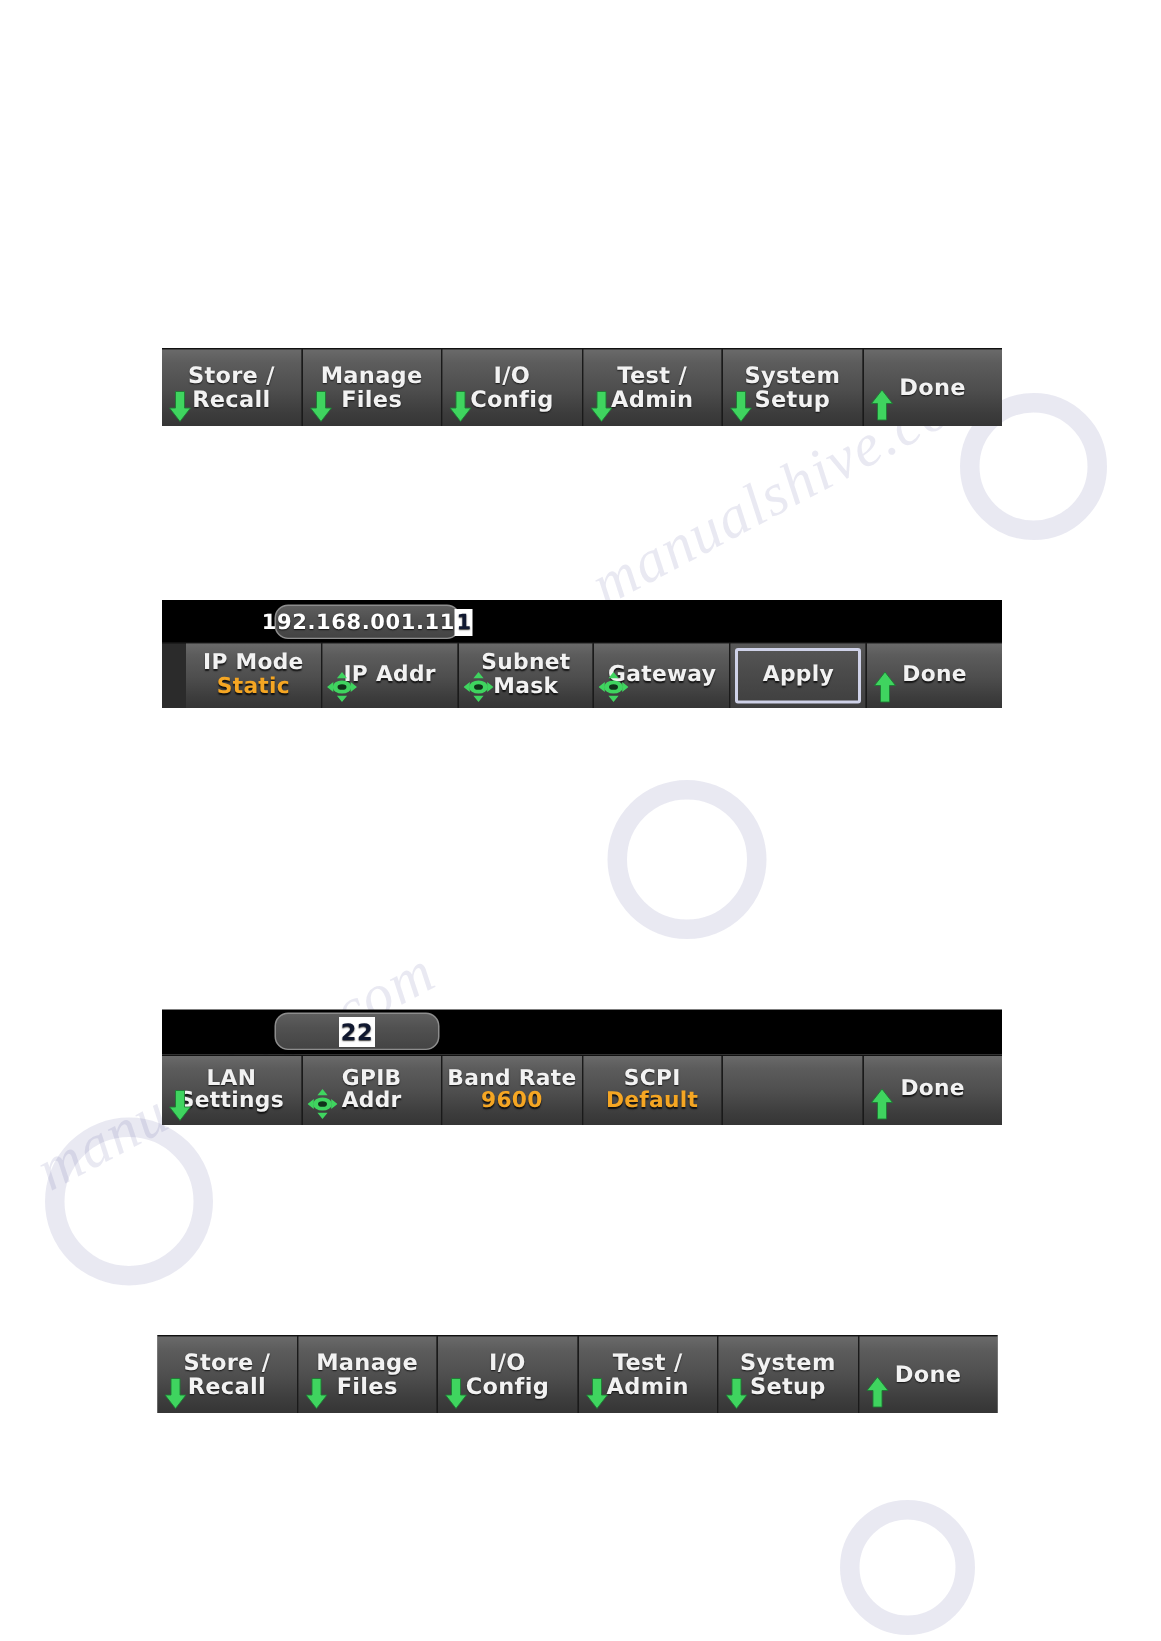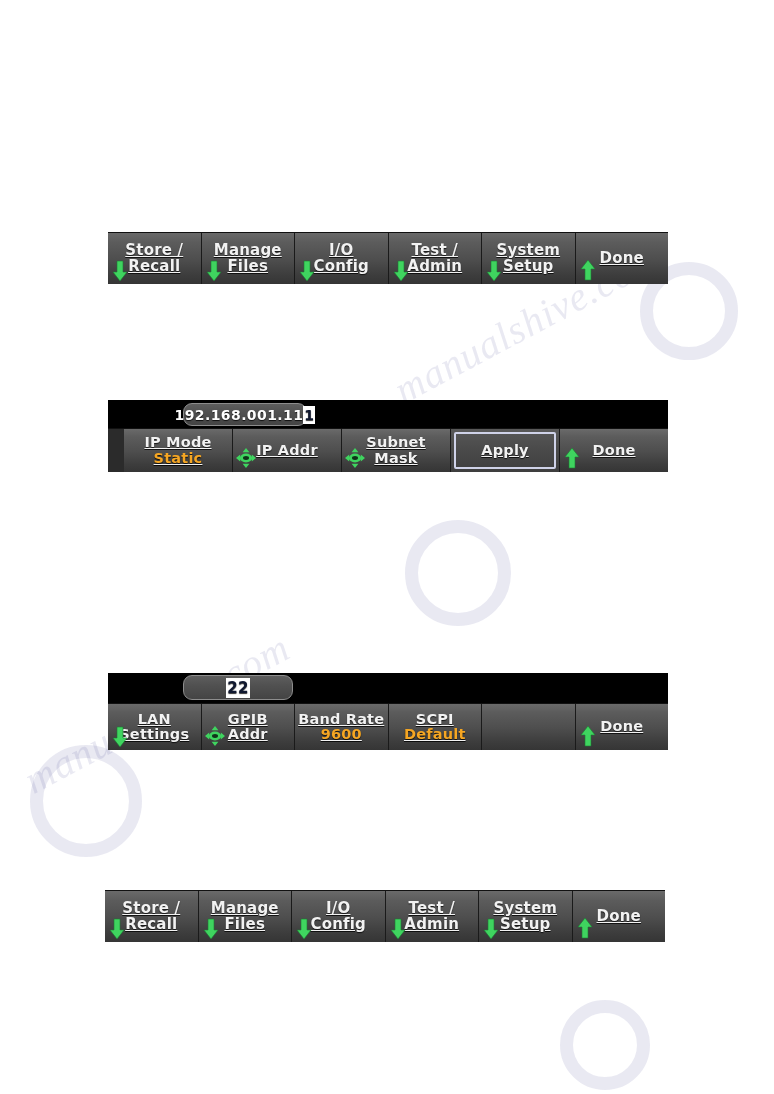--- a/index.html
+++ b/index.html
@@ -76,21 +76,20 @@
     display: flex;
     flex-direction: column;
     align-items: center;
     justify-content: center;
     color: #f2f2f2;
     font-weight: bold;
     line-height: 1.04;
     text-align: center;
     letter-spacing: 0.2px;
     overflow: hidden;
-    text-decoration: underline;
   }
   .key:last-child { border-right: none; text-align: center; }
   .key .lbl {
     display: block;
     text-shadow: 0 1px 1px rgba(0,0,0,0.75);
     white-space: pre-line;
   }
   .key .val {
     display: block;
     color: #f5a623;
@@ -246,20 +245,28 @@
       </div>
       <div class="key">
         <svg class="glyph nav" viewBox="0 0 20 20">
           <path d="M10 0 L13.4 4.2 H6.6 Z M20 10 L15.8 13.4 V6.6 Z M10 20 L6.6 15.8 H13.4 Z M0 10 L4.2 6.6 V13.4 Z" fill="#3fd45f"></path>
           <ellipse cx="10" cy="10" rx="6.2" ry="4.4" fill="#3fd45f"></ellipse>
           <ellipse cx="10" cy="10" rx="3.0" ry="1.9" fill="#10331a"></ellipse>
         </svg>
         <span class="lbl">Subnet
 Mask</span>
       </div>
+      <div class="key">
+        <svg class="glyph nav" viewBox="0 0 20 20">
+          <path d="M10 0 L13.4 4.2 H6.6 Z M20 10 L15.8 13.4 V6.6 Z M10 20 L6.6 15.8 H13.4 Z M0 10 L4.2 6.6 V13.4 Z" fill="#3fd45f"></path>
+          <ellipse cx="10" cy="10" rx="6.2" ry="4.4" fill="#3fd45f"></ellipse>
+          <ellipse cx="10" cy="10" rx="3.0" ry="1.9" fill="#10331a"></ellipse>
+        </svg>
+        <span class="lbl">Gateway</span>
+      </div>
       <div class="key selected">
         <div class="innerbox"></div>
         <span class="lbl">Apply</span>
       </div>
       <div class="key">
         <svg class="glyph updir" viewBox="0 0 16 22">
           <path d="M5 21 h6 v-11 h4 L8 1 L1 10 h4 z" fill="#3fd45f" stroke="#1d7a33" stroke-width="0.6"></path>
         </svg>
         <span class="lbl">Done</span>
       </div>

